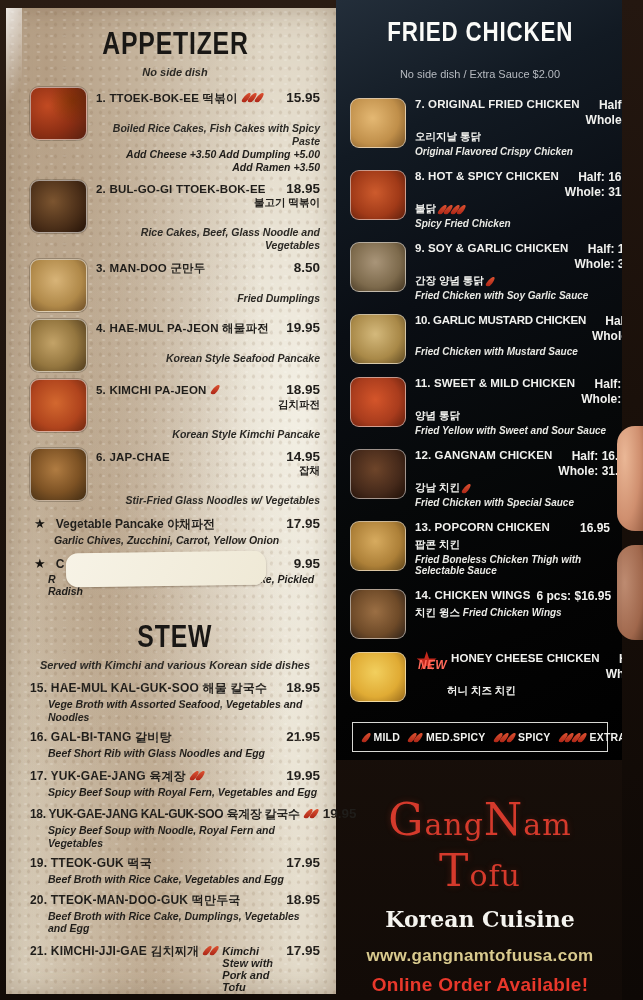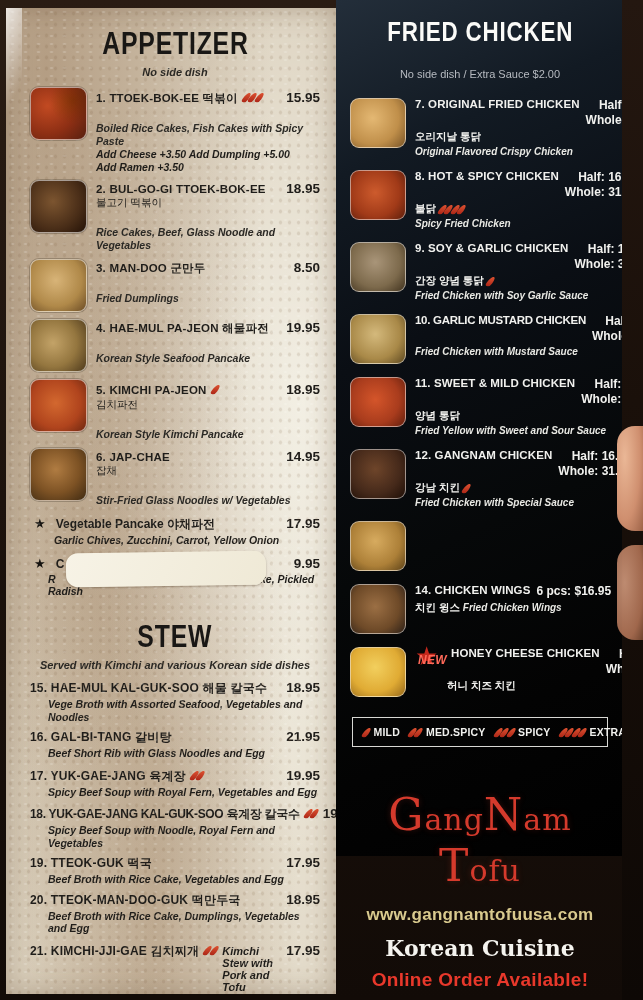--- a/index.html
+++ b/index.html
@@ -32,24 +32,24 @@
   .sleeve-glint { position:absolute; left:0; top:0; width:16px; height:120px;
     background:linear-gradient(115deg, rgba(255,255,255,.8), rgba(255,255,255,0) 70%); }
   .sec-head { text-align:center; margin-bottom:4px; }
   .sec-title { display:inline-block; transform:scaleX(.8); transform-origin:center;
     font-size:31px; font-weight:900; letter-spacing:1px; color:#191715; }
   .sec-note { text-align:center; font-style:italic; font-size:11px; font-weight:600;
     color:#2a2824; margin-bottom:9px; }
   .lrow { display:flex; gap:9px; margin-bottom:7px; position:relative; }
   .thumb { width:57px; height:53px; border-radius:9px; flex:none;
     border:1px solid rgba(255,255,255,.55); box-shadow:0 0 0 1px rgba(40,30,20,.25); }
-  .body { flex:1; min-width:0; padding-top:1px; }
+  .body { flex:1; min-width:0; padding-top:1px;text-align:right; }
   .trow { display:flex; align-items:baseline; gap:5px; }
   .ttl { font-size:11.5px; font-weight:800; letter-spacing:.2px; white-space:nowrap; }
-  .kor { font-size:10.5px; font-weight:400; }
+  .kor { font-size:10.5px; font-weight:700; }
   .price { margin-left:auto; font-size:13.5px; font-weight:800; white-space:nowrap; }
   .desc { font-size:10.5px; font-style:italic; font-weight:600; color:#2b2925; line-height:13px; margin-top:16px; }
   .addl { font-size:10.5px; font-style:italic; font-weight:700; line-height:12.5px; }
   .chili { display:inline-block; width:4.5px; height:11px; margin:0 1px;
     background:linear-gradient(160deg,#e05533,#a92315);
     border-radius:55% 45% 60% 40% / 70% 60% 40% 30%;
     transform:rotate(22deg) skewX(-14deg); vertical-align:middle; }
   .chilis { white-space:nowrap; }
   .star::before { content:"★"; font-size:13px; color:#14120f; margin-right:6px; }
   .sp-row { display:flex; align-items:baseline; gap:4px; margin:2px 0 1px 4px; }
@@ -58,21 +58,21 @@
   .covered { position:relative; margin-bottom:4px; }
   .sticker { position:absolute; left:36px; top:-2px; width:200px; height:34px;
     background:linear-gradient(120deg,#f7f3e6,#efe9d6); border-radius:12px;
     transform:rotate(-.8deg); box-shadow:0 1px 2px rgba(60,40,20,.35); }
   .stew-items .srow { margin-bottom:6px; }
   .stew-items .trow .ttl { font-size:12px; }
   .inline-desc { font-size:11px; font-style:italic; font-weight:600; }
   .sdesc { font-size:10.5px; font-style:italic; font-weight:600; line-height:12.5px; margin:1px 0 0 18px; }
   
   #blackpanel {
-    position:absolute; left:336px; top:0; width:286px; height:856px;
+    position:absolute; left:336px; top:0; width:286px; height:760px;
     background:linear-gradient(155deg,#232e3a 0%, #121a23 18%, #0a0e14 38%, #060809 60%, #030303 80%, #000 100%);
     color:#f1f1ee; padding:16px 12px 0 14px;
   }
   #blackpanel .sec-title { color:#fbfbf8; font-size:28px; }
   #blackpanel .sec-note { color:#b6bac0; font-style:normal; font-weight:400; margin:20px 0 18px; }
   .rrow { display:flex; gap:9px; margin-bottom:13px; }
   .rthumb { width:56px; height:50px; border-radius:9px; flex:none;
     border:1px solid rgba(255,255,255,.5); }
   .rbody { flex:1; min-width:0; }
   .rtop { display:flex; gap:6px; }
@@ -407,20 +407,28 @@
         <div class="rkor">
           <span>강남 치킨</span>
           <span class="chilis"><i class="chili"></i></span>
         </div>
         <div class="rdesc">Fried Chicken with Special Sauce</div>
       </div>
     </div>
 
     <div class="rrow">
       <div class="rthumb f-popcorn"></div>
+      <div class="rbody">
+        <div class="rtop">
+          <span class="rttl">13. POPCORN CHICKEN</span>
+          <span class="pcol">16.95</span>
+        </div>
+        <div class="rkor">팝콘 치킨</div>
+        <div class="rdesc">Fried Boneless Chicken Thigh with Selectable Sauce</div>
+      </div>
     </div>
 
     <div class="rrow">
       <div class="rthumb f-wings"></div>
       <div class="rbody">
         <div class="rtop">
           <span class="rttl">14. CHICKEN WINGS</span>
           <span class="pcol">6 pcs: $16.95</span>
         </div>
         <div class="rkor">
@@ -464,22 +472,22 @@
       <span class="leg-item">
         <span class="chilis"><i class="chili"></i><i class="chili"></i><i class="chili"></i><i class="chili"></i></span>
         <span class="leg-label">EXTRA SPICY</span>
       </span>
     </div>
 
     <div id="brand">
       <div id="brand-name">
         <span class="cap">G</span><span class="low">ang</span><span class="cap">N</span><span class="low">am</span><span class="cap"> T</span><span class="low">ofu</span>
       </div>
+      <div id="brand-tagline">Korean Cuisine</div>
       <div id="brand-url">www.gangnamtofuusa.com</div>
-      <div id="brand-tagline">Korean Cuisine</div>
       <div id="brand-cta">Online Order Available!</div>
     </div>
   </div>
 
   <div id="right-edge"></div>
   <div class="finger" id="finger-tip"></div>
   <div class="finger" id="finger-mid"></div>
 </div>
 
 </body></html>

